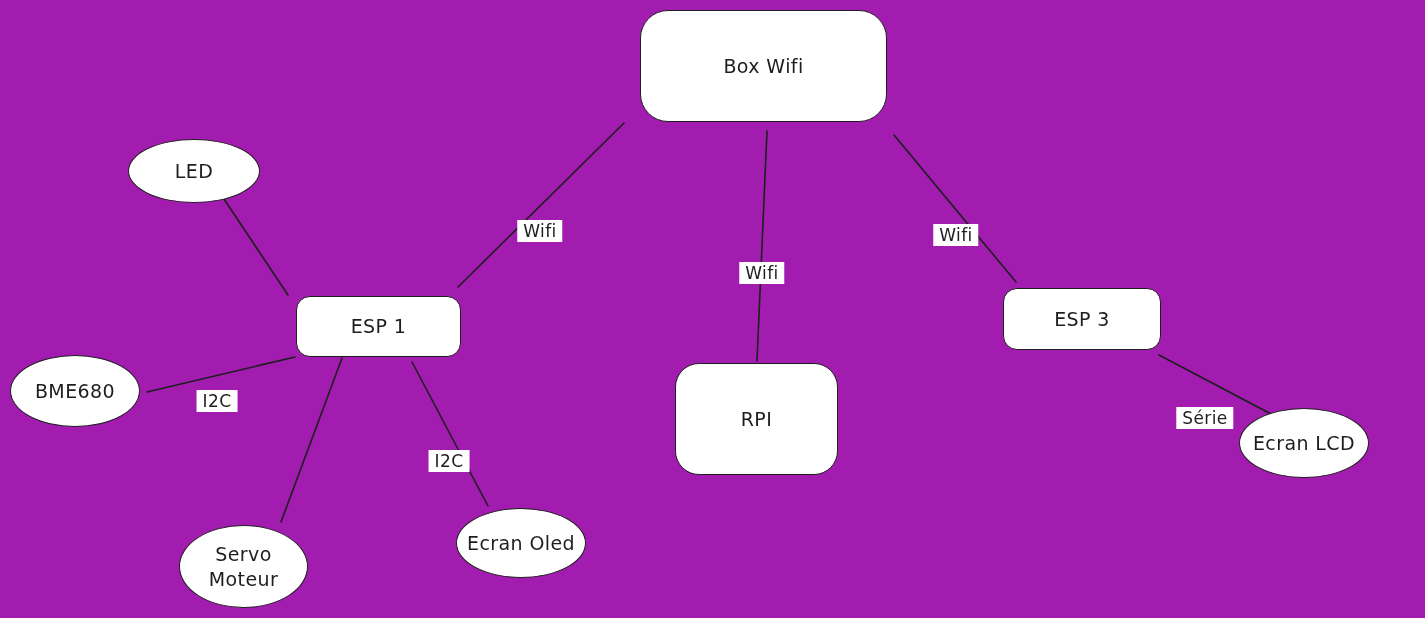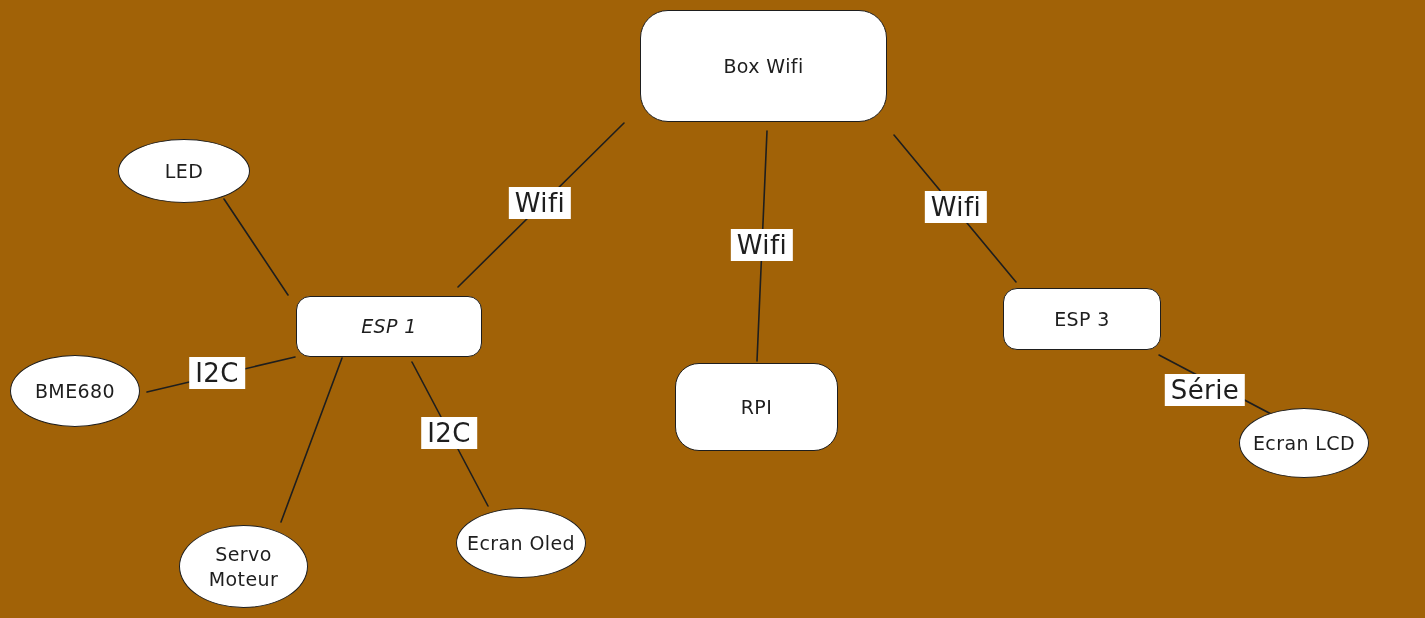--- a/index.html
+++ b/index.html
@@ -4,21 +4,21 @@
 <style>
   html, body {
     margin: 0;
     padding: 0;
     background: #ffffff;
   }
   .canvas {
     position: relative;
     width: 1425px;
     height: 618px;
-    background: #a16207;
+    background: #a21caf;
     font-family: "DejaVu Sans", sans-serif;
     color: #1e1e1e;
     overflow: hidden;
   }
   .edges {
     position: absolute;
     left: 0;
     top: 0;
     width: 1425px;
     height: 618px;
@@ -48,30 +48,31 @@
   .node.ellipse  { border-radius: 50%; }
   .node .node-label {
     display: block;
     max-width: 88%;
   }
   .edge-label {
     position: absolute;
     transform: translate(-50%, -50%);
     background: #ffffff;
     padding: 1px 6px;
-    font-size: 26px;
+    font-size: 17px;
     letter-spacing: 0.4px;
     white-space: nowrap;
+    margin-top: 28px;
   }
   
   .n-box-wifi   { left: 640px;  top: 10px;  width: 247px; height: 112px; }
-  .n-esp1       { left: 296px;  top: 296px; width: 186px; height: 61px; font-style: italic;  }
-  .n-rpi        { left: 675px;  top: 363px; width: 163px; height: 88px; }
+  .n-esp1       { left: 296px;  top: 296px; width: 165px; height: 61px;  }
+  .n-rpi        { left: 675px;  top: 363px; width: 163px; height: 112px; }
   .n-esp2       { left: 1003px; top: 288px; width: 158px; height: 62px;  }
-  .n-led        { left: 118px;  top: 139px; width: 132px; height: 64px; align-items: center;  }
+  .n-led        { left: 128px;  top: 139px; width: 132px; height: 64px; align-items: center;  }
   .n-bme680     { left: 10px;   top: 355px; width: 130px; height: 72px; text-align: center;  }
   .n-servo      { left: 179px;  top: 525px; width: 129px; height: 83px;  }
   .n-ecran-oled { left: 456px;  top: 508px; width: 130px; height: 70px;  }
   .n-ecran-lcd  { left: 1239px; top: 408px; width: 130px; height: 70px;  }
   
   .l-wifi-esp1 { left: 540px;  top: 203px; }
   .l-wifi-rpi  { left: 762px;  top: 245px; }
   .l-wifi-esp2 { left: 956px;  top: 207px; }
   .l-serie     { left: 1205px; top: 390px; }
   .l-i2c-bme   { left: 217px;  top: 373px; }

